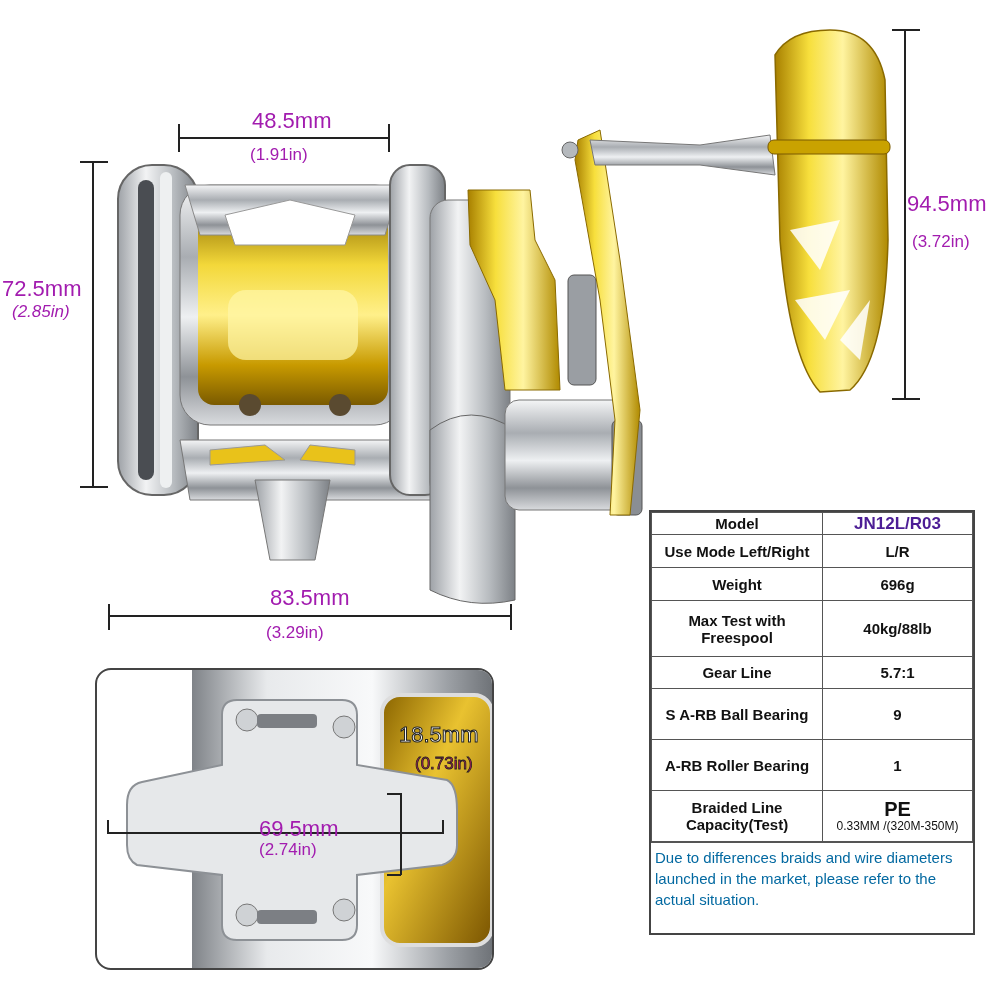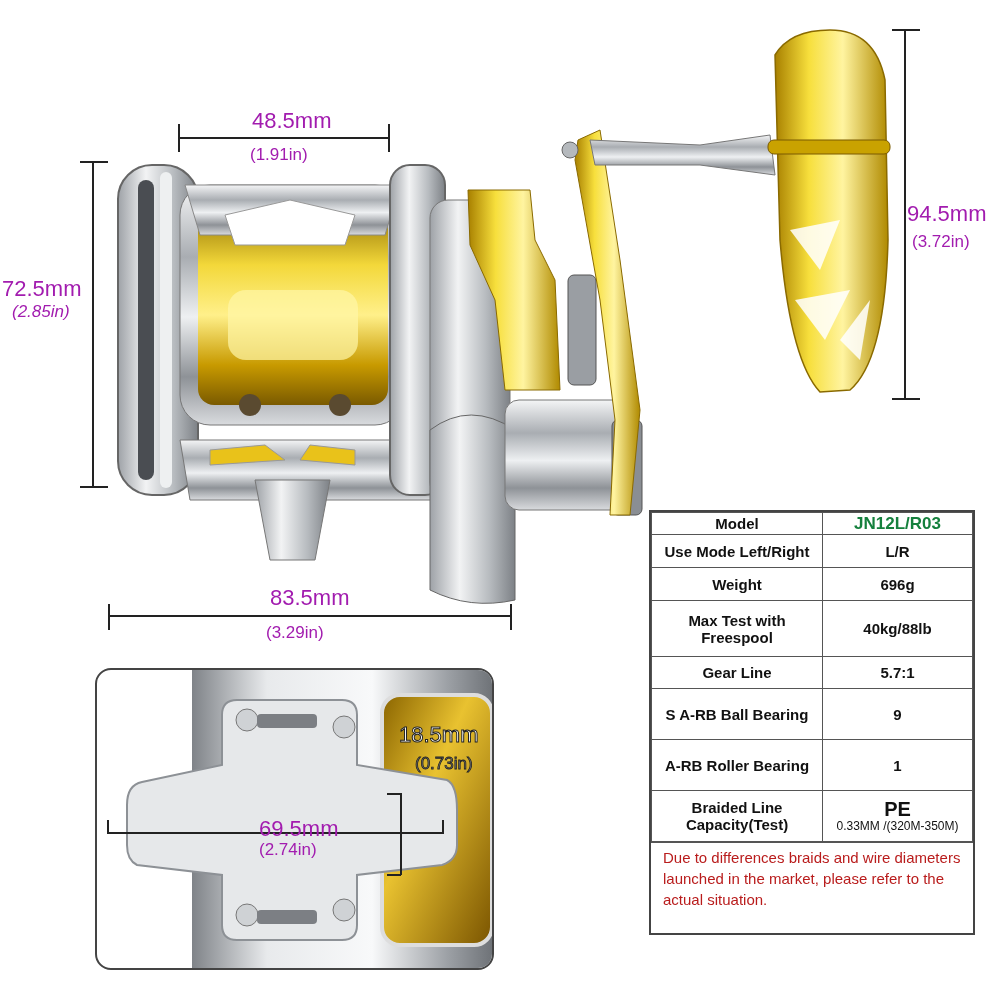--- a/index.html
+++ b/index.html
@@ -8,22 +8,22 @@
   .dim-text{font-family:"Liberation Sans",sans-serif;color:#a21caf;white-space:nowrap;}
   .mm{font-size:22px;}
   .inch{font-size:17px;text-align:center;}
   .hline{position:absolute;height:2px;background:#222;}
   .vline{position:absolute;width:2px;background:#222;}
   
   .spec{position:absolute;left:649px;top:510px;width:322px;border:2px solid #444;border-collapse:collapse;background:#fff;}
   .spec table{border-collapse:collapse;width:100%;}
   .spec td{border:1px solid #555;text-align:center;font-weight:bold;font-size:15px;line-height:17px;padding:0 4px;color:#111;}
   .spec td.k{width:162px;}
-  .spec td.red{color:#15803d;font-size:17px;}
-  .note{color:#b91c1c;font-size:15px;line-height:21px;text-align:left;padding:4px 6px 8px 12px;border-top:1px solid #555;height:78px;}
+  .spec td.red{color:#4c1d95;font-size:17px;}
+  .note{color:#0369a1;font-size:15px;line-height:21px;text-align:left;padding:4px 6px 8px 4px;border-top:1px solid #555;height:78px;}
   .pe-big{display:block;font-size:20px;line-height:20px;}
   .pe-small{display:block;font-weight:normal;font-size:12px;line-height:14px;}
   
   .detail{position:absolute;left:95px;top:668px;width:395px;height:298px;border:2px solid #444;border-radius:16px;overflow:hidden;background:#fff;}
 </style>
 </head>
 <body>
 
 <svg class="abs" style="left:0;top:0" width="1000" height="660" viewBox="0 0 1000 660">
   <defs>
@@ -114,21 +114,21 @@
 
 <div class="hline" style="left:108px;top:615px;width:404px;"></div>
 <div class="vline" style="left:108px;top:604px;height:26px;"></div>
 <div class="vline" style="left:510px;top:604px;height:26px;"></div>
 <div class="abs dim-text mm" style="left:270px;top:585px;">83.5mm</div>
 <div class="abs dim-text inch" style="left:266px;top:623px;">(3.29in)</div>
 
 <div class="vline" style="left:904px;top:29px;height:370px;"></div>
 <div class="hline" style="left:892px;top:29px;width:28px;"></div>
 <div class="hline" style="left:892px;top:398px;width:28px;"></div>
-<div class="abs dim-text mm" style="left:907px;top:201px;">94.5mm</div>
+<div class="abs dim-text mm" style="left:907px;top:191px;">94.5mm</div>
 <div class="abs dim-text inch" style="left:912px;top:232px;">(3.72in)</div>
 
 <div class="detail">
   <svg width="395" height="298" viewBox="0 0 395 298">
     <defs>
       <linearGradient id="dSil" x1="0" y1="0" x2="1" y2="0">
         <stop offset="0" stop-color="#7f8388"></stop>
           <stop offset="0.25" stop-color="#e8eaec"></stop>
         <stop offset="0.6" stop-color="#f8f9fa"></stop>
           <stop offset="0.85" stop-color="#9da1a6"></stop>
@@ -156,21 +156,21 @@
   <div class="hline" style="left:10px;top:162px;width:336px;height:1.5px;"></div>
   <div class="vline" style="left:10px;top:150px;height:14px;width:1.5px;"></div>
   <div class="vline" style="left:345px;top:150px;height:14px;width:1.5px;"></div>
   
   <div class="vline" style="left:303px;top:123px;height:82px;width:1.5px;"></div>
   <div class="hline" style="left:290px;top:123px;width:14px;height:1.5px;"></div>
   <div class="hline" style="left:290px;top:204px;width:14px;height:1.5px;"></div>
   <div class="abs dim-text mm" style="left:162px;top:146px;">69.5mm</div>
   <div class="abs dim-text inch" style="left:162px;top:170px;">(2.74in)</div>
   <div class="abs dim-text mm" style="left:302px;top:52px;color:#fff;-webkit-text-stroke:1px #222;">18.5mm</div>
-  <div class="abs dim-text inch" style="left:318px;top:84px;color:#737373;-webkit-text-stroke:0.8px #222;">(0.73in)</div>
+  <div class="abs dim-text inch" style="left:318px;top:84px;color:#be185d;-webkit-text-stroke:0.8px #222;">(0.73in)</div>
 </div>
 
 <div class="spec">
   <table>
     <tbody>
         <tr style="height:22px">
       <td class="k">Model</td>
       <td class="red">JN12L/R03</td>
     </tr>
     <tr style="height:33px">

